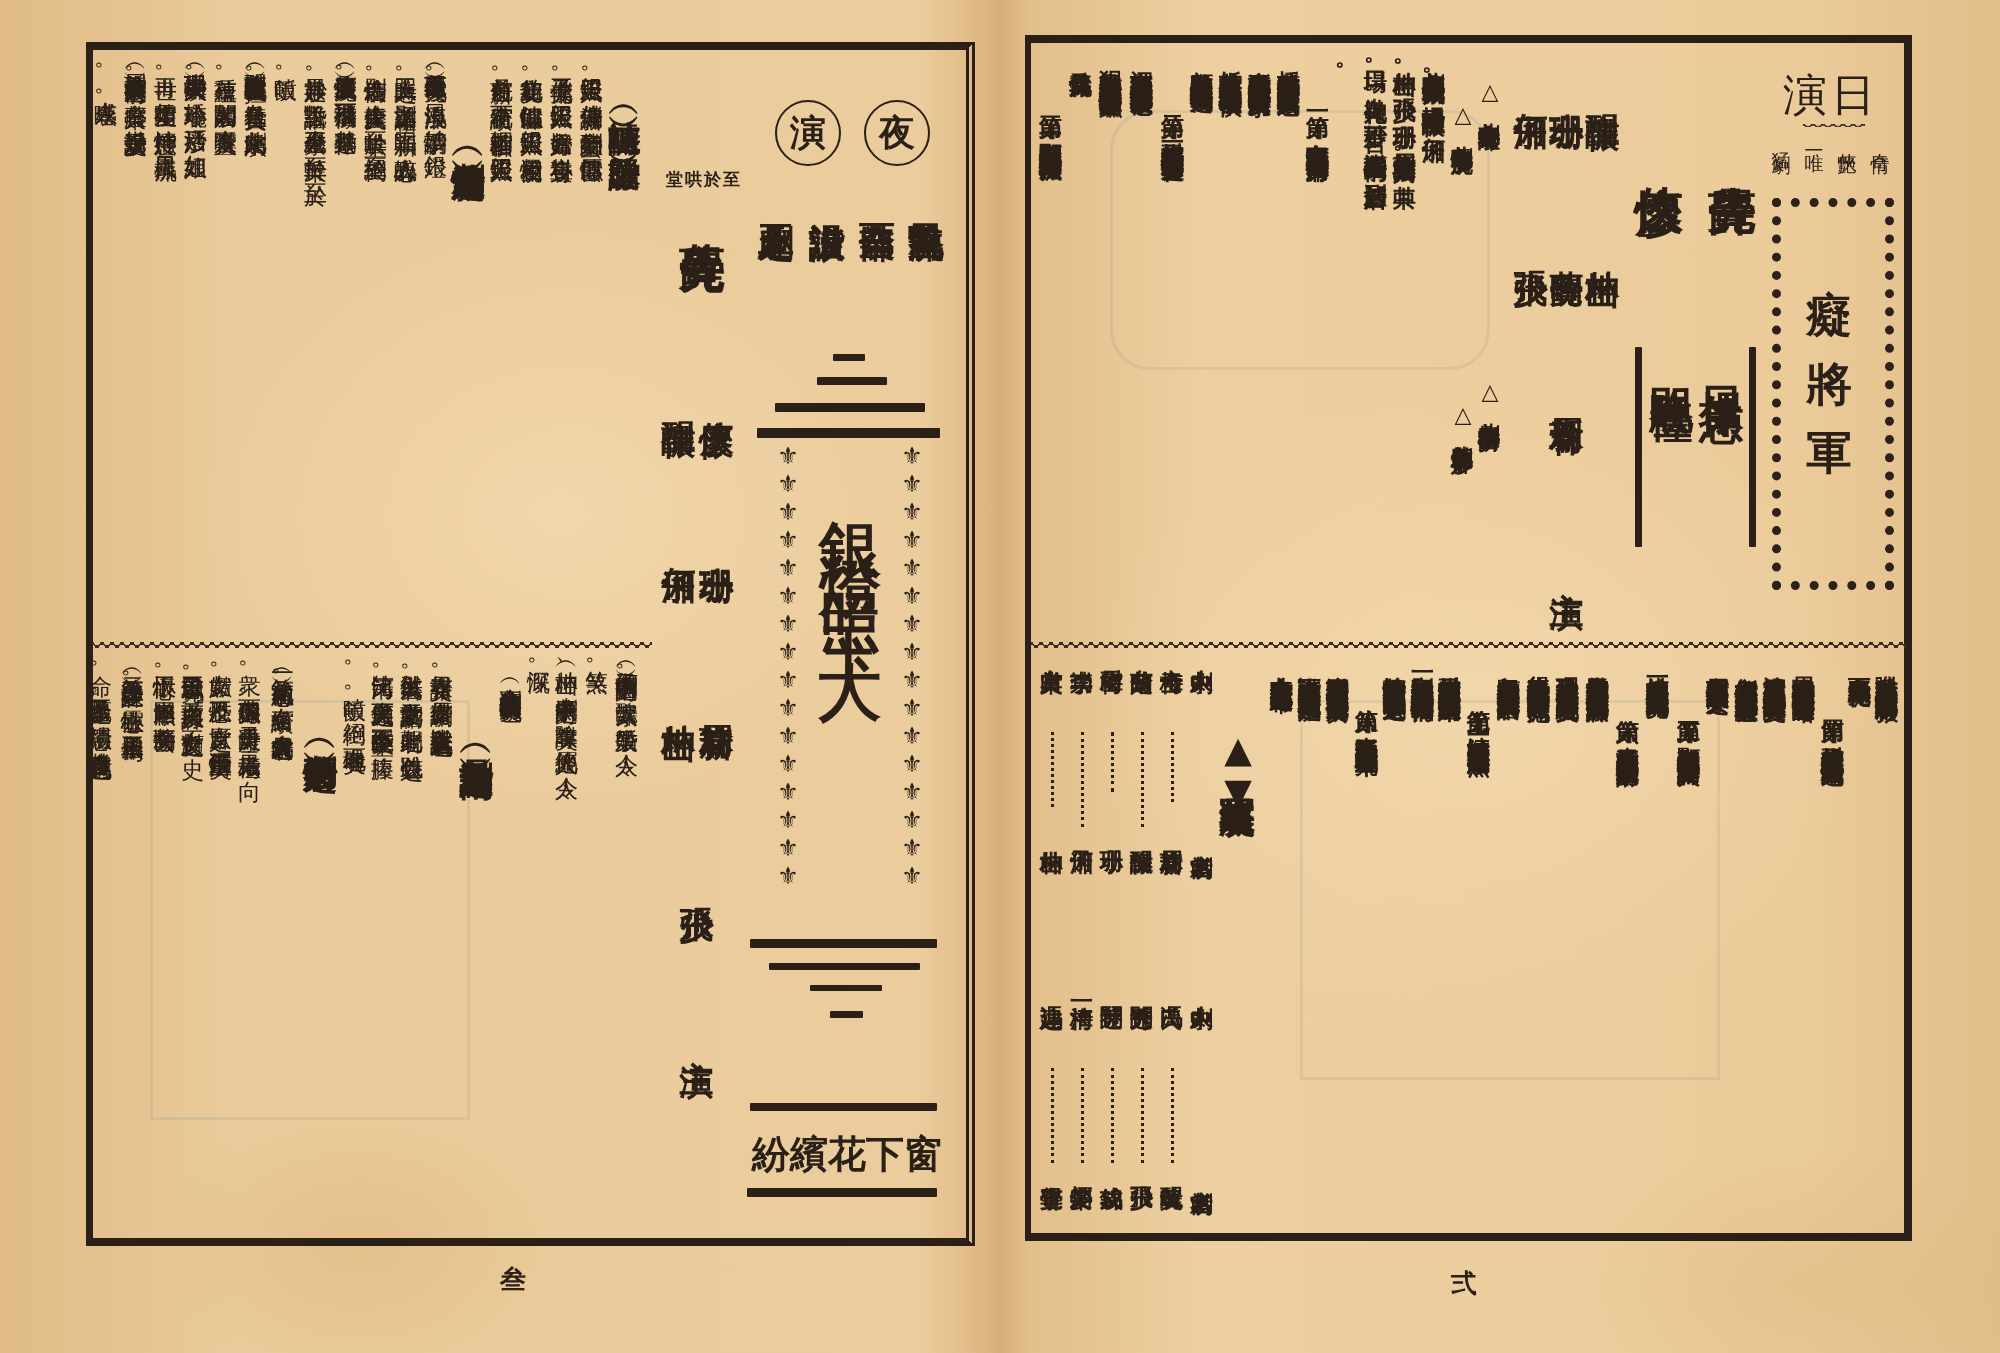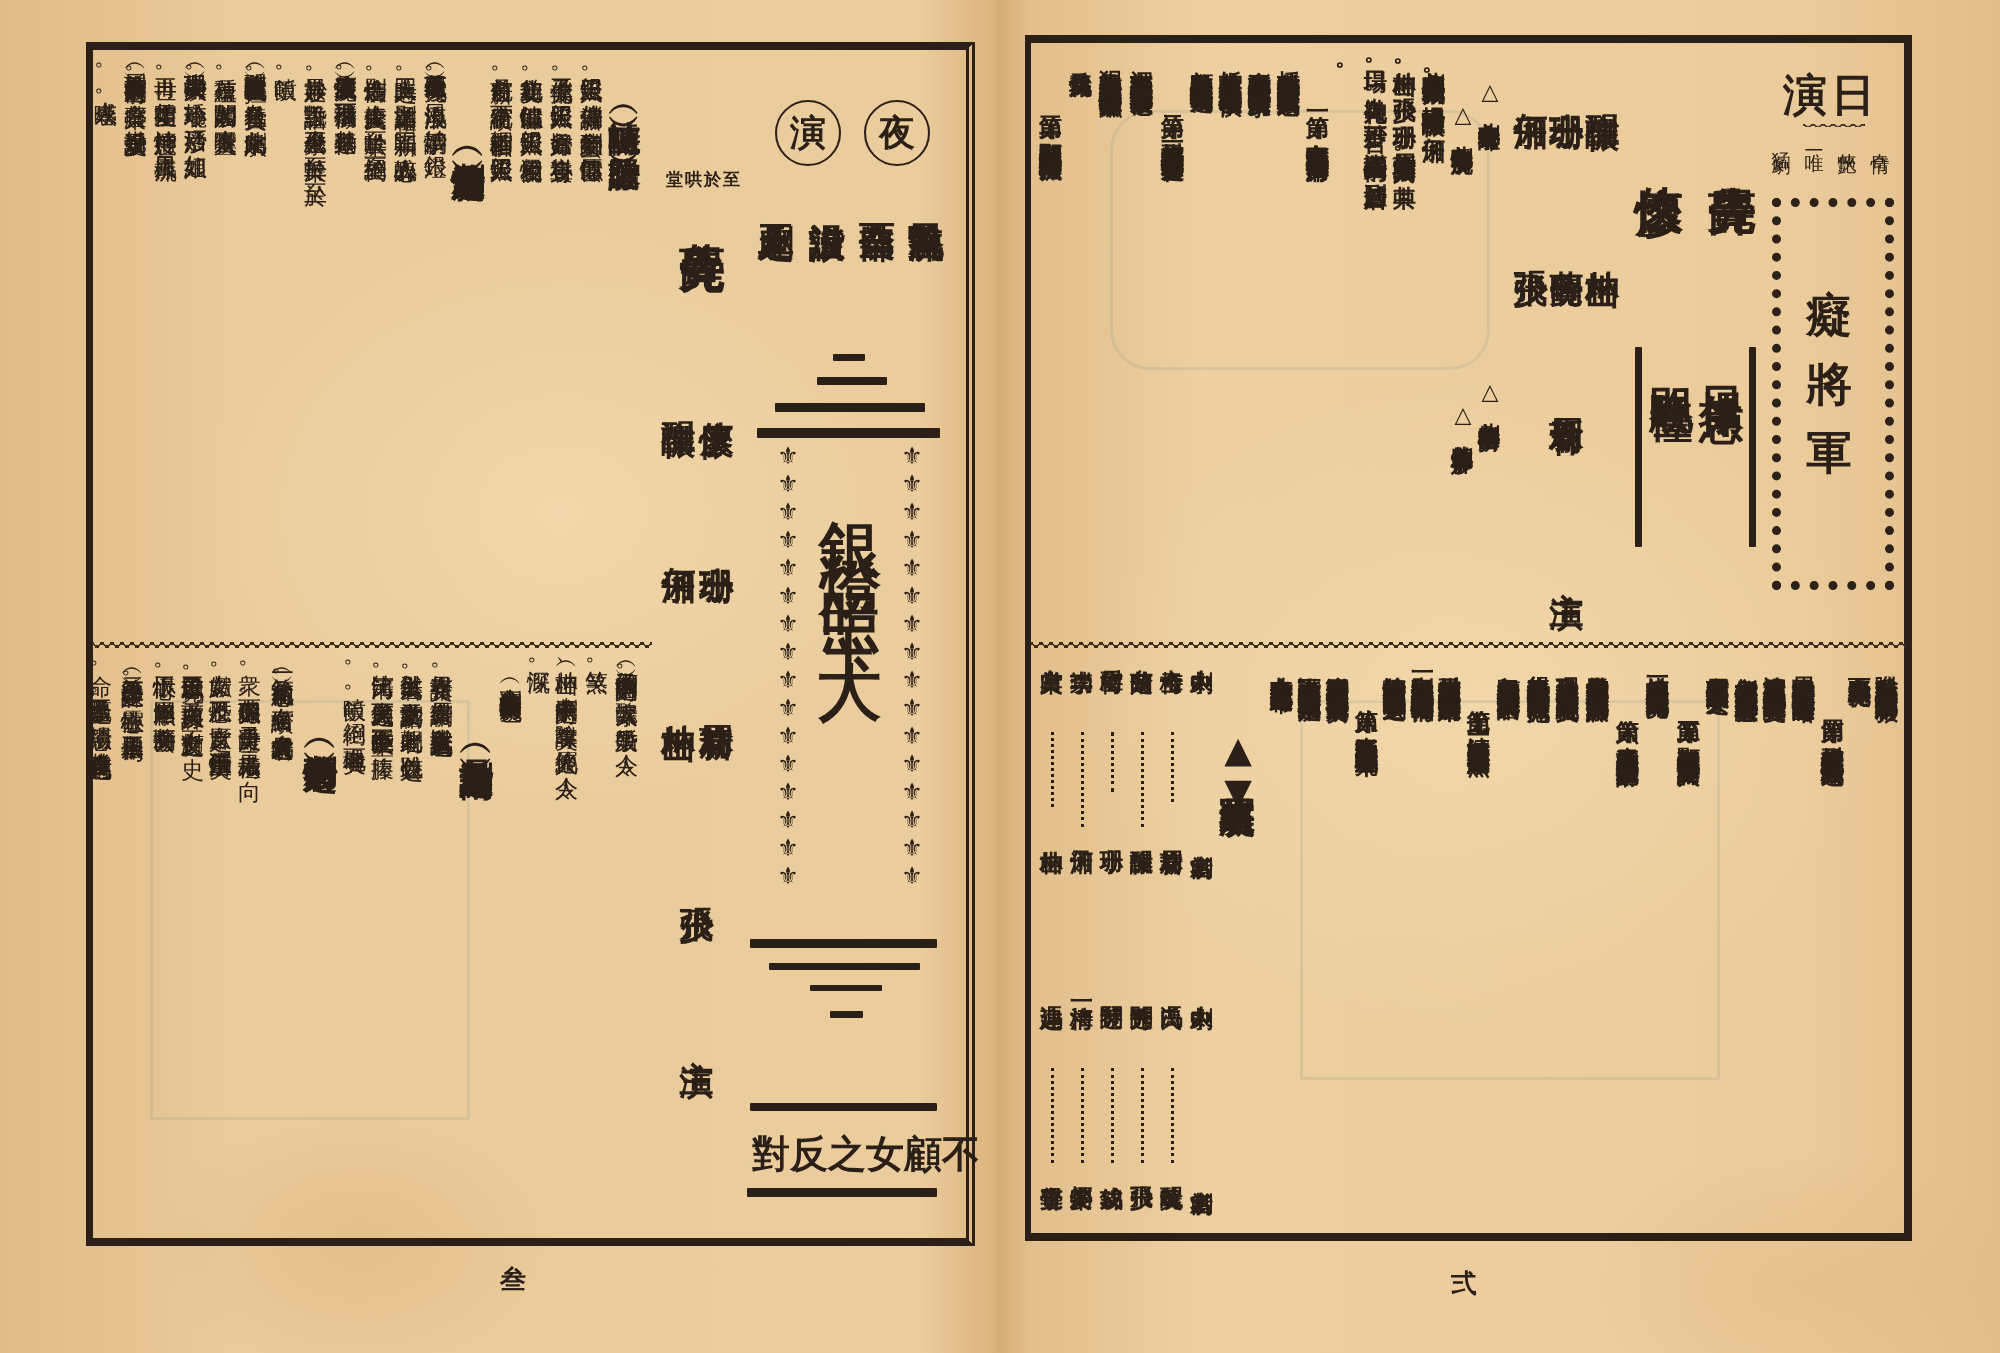--- a/index.html
+++ b/index.html
@@ -115,21 +115,21 @@
 <div class="orn" style="left:773px;top:442px;">⚜⚜⚜⚜⚜⚜⚜⚜⚜⚜⚜⚜⚜⚜⚜⚜</div>
 <div class="orn" style="left:897px;top:442px;">⚜⚜⚜⚜⚜⚜⚜⚜⚜⚜⚜⚜⚜⚜⚜⚜</div>
 
 <div class="v" style="left:819px;top:473px;font-size:62px;font-weight:bold;letter-spacing:35px;line-height:62px;">銀燈照玉人</div>
 
 <div class="bar" style="left:750px;top:939px;width:187px;height:9px;"></div>
 <div class="bar" style="left:769px;top:963px;width:151px;height:7px;"></div>
 <div class="bar" style="left:810px;top:985px;width:72px;height:6px;"></div>
 <div class="bar" style="left:830px;top:1011px;width:33px;height:7px;"></div>
 <div class="bar" style="left:750px;top:1103px;width:187px;height:8px;"></div>
-<div class="rtl" style="left:752px;top:1129px;font-size:38px;font-weight:bold;">不顧女之反對</div>
+<div class="rtl" style="left:752px;top:1129px;font-size:38px;font-weight:bold;">窗下花繽紛</div>
 <div class="bar" style="left:747px;top:1188px;width:190px;height:9px;"></div>
 
 <div class="vb" style="right:1264px;top:393px;height:150px;">
   <div class="c" style="width:38px;line-height:38px;font-size:34px;font-weight:bold;letter-spacing:2px;">廖俠懷</div>
   <div class="c" style="width:38px;line-height:38px;font-size:34px;font-weight:bold;letter-spacing:2px;">謝醒儂</div>
 </div>
 <div class="vb" style="right:1264px;top:540px;height:150px;">
   <div class="c" style="width:38px;line-height:38px;font-size:34px;font-weight:bold;letter-spacing:2px;">小珊珊</div>
   <div class="c" style="width:38px;line-height:38px;font-size:34px;font-weight:bold;letter-spacing:2px;">何湘子</div>
 </div>
@@ -138,21 +138,21 @@
   <div class="c" style="width:38px;line-height:38px;font-size:34px;font-weight:bold;letter-spacing:2px;">林坤山</div>
 </div>
 <div class="v" style="left:680px;top:880px;font-size:34px;font-weight:bold;letter-spacing:1px;line-height:34px;">張少飛</div>
 <div class="v" style="left:680px;top:1033px;font-size:34px;font-weight:bold;letter-spacing:2px;line-height:34px;">主演</div>
 
 <div class="pgnum" style="left:500px;top:1262px;">叁</div>
 
 <div class="frame" style="left:1025px;top:35px;width:887px;height:1206px;border-width:8px 8px 8px 6px;"></div>
 <div class="wave" style="left:1031px;top:642px;width:875px;"></div>
 
-<div class="rtl" style="left:1783px;top:66px;font-size:44px;font-weight:bold;letter-spacing:4px;">日演</div>
+<div class="rtl" style="left:1783px;top:66px;font-size:44px;font-weight:normal;letter-spacing:4px;">日演</div>
 <div class="wave" style="left:1803px;top:123px;width:62px;height:5px;transform:scaleY(0.6);"></div>
 <div class="vb" style="right:103px;top:138px;height:50px;">
   <div class="c" style="width:33px;line-height:33px;font-size:19px;letter-spacing:2px;">奇情</div>
   <div class="c" style="width:33px;line-height:33px;font-size:19px;letter-spacing:2px;">俠艷</div>
   <div class="c" style="width:33px;line-height:33px;font-size:19px;letter-spacing:2px;">唯一</div>
   <div class="c" style="width:33px;line-height:33px;font-size:19px;letter-spacing:2px;">猛劇</div>
 </div>
 
 <div class="chainbox" style="left:1772px;top:198px;width:122px;height:392px;"></div>
 <div class="v" style="left:1807px;top:252px;font-size:46px;font-weight:bold;letter-spacing:72px;line-height:46px;">癡將軍</div>

